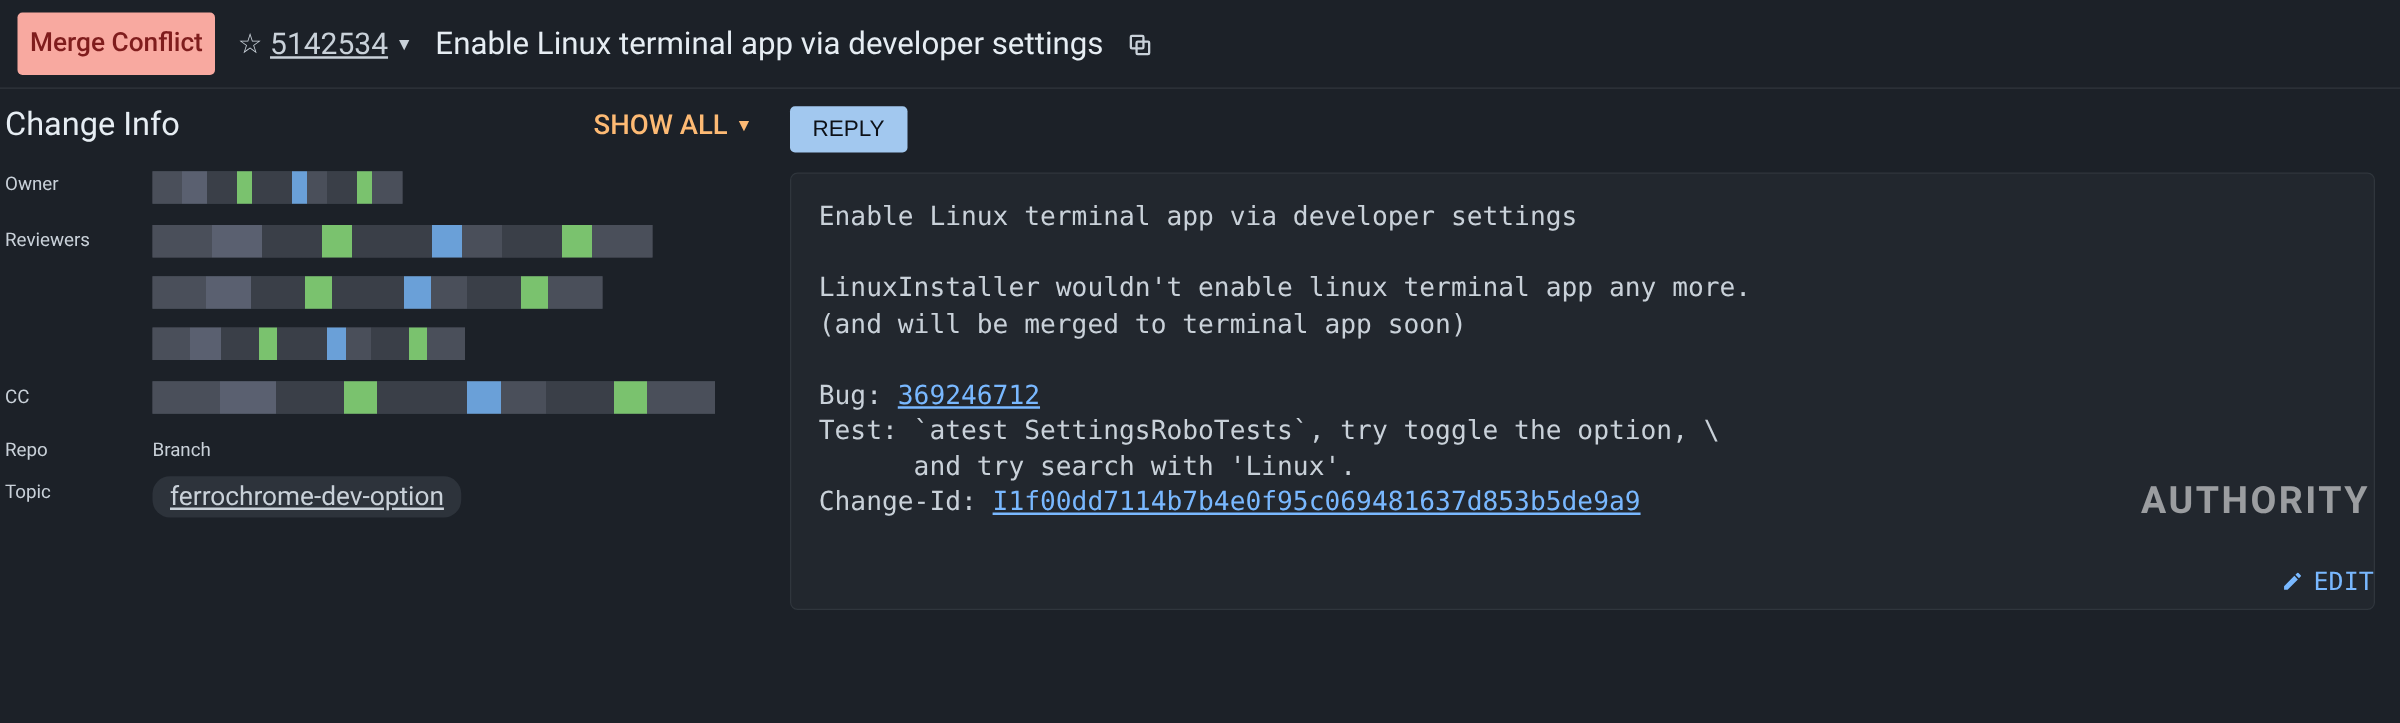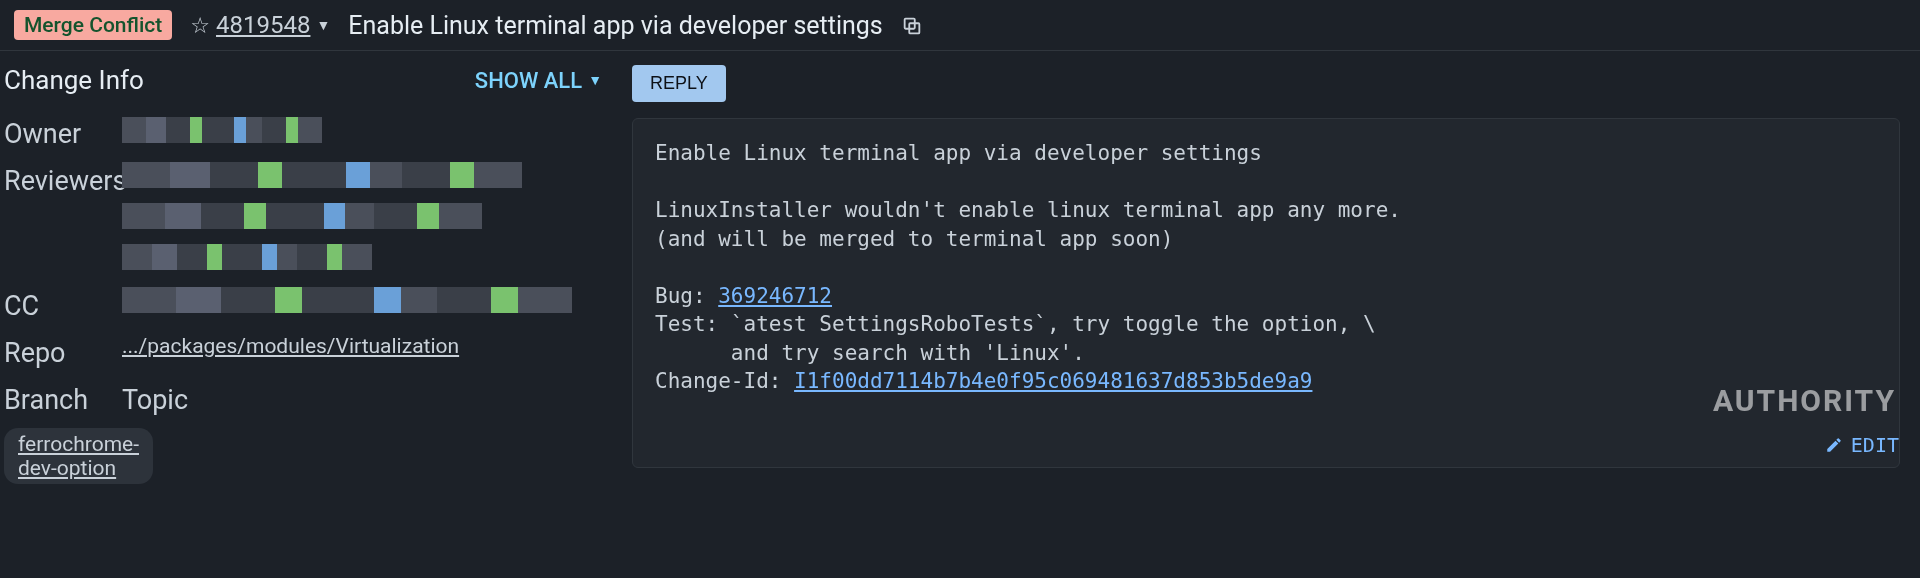--- a/index.html
+++ b/index.html
@@ -15,22 +15,22 @@
   }
   .header {
     display: flex;
     align-items: center;
     padding: 10px 14px;
     border-bottom: 1px solid #30363d;
     gap: 18px;
   }
   .badge-merge-conflict {
     background: #f8a9a0;
-    color: #14532d;
-    padding: 3px 10px;
+    color: #7f1d1d;
+    padding: 13px 10px;
     border-radius: 4px;
     font-size: 21px;
     font-weight: 500;
   }
   .change-id-group {
     display: flex;
     align-items: center;
     gap: 6px;
     font-size: 24px;
     color: #c9d1d9;
@@ -48,35 +48,35 @@
   .left-col { flex: 0 0 604px; }
   .left-header {
     display: flex;
     justify-content: space-between;
     align-items: center;
     margin-bottom: 20px;
     padding-right: 6px;
   }
   .section-title { font-size: 26px; color: #e6edf3; }
   .show-all {
-    color: #7dd3fc;
+    color: #fdba74;
     font-size: 22px;
     font-weight: 500;
     display: flex;
     align-items: center;
     gap: 6px;
     cursor: pointer;
   }
   .info-grid {
     display: grid;
     grid-template-columns: 118px 1fr;
     row-gap: 12px;
     align-items: start;
   }
-  .info-label { font-size: 27px; color: #c9d1d9; padding-top: 3px; }
+  .info-label { font-size: 15px; color: #c9d1d9; padding-top: 3px; }
   .pixelated {
     display: inline-block;
     background:
       linear-gradient(90deg, #4a4f5a 0 12%, #5a6070 12% 22%, #3a3f48 22% 34%, #7ac26e 34% 40%, #3a3f48 40% 56%, #6aa0d8 56% 62%, #4a4f5a 62% 70%, #3a3f48 70% 82%, #7ac26e 82% 88%, #4a4f5a 88% 100%),
       #3a3f48;
     filter: blur(0.6px);
     image-rendering: pixelated;
   }
   .px-owner { width: 200px; height: 26px; margin-top: 2px; }
   .px-rev1 { width: 400px; height: 26px; }
@@ -156,21 +156,21 @@
   }
   svg.icon { display: inline-block; vertical-align: middle; }
 </style>
 </head>
 <body>
 
 <div class="header">
   <span class="badge-merge-conflict">Merge Conflict</span>
   <span class="change-id-group">
     <span class="star-icon">☆</span>
-    <span class="change-number">4819548</span>
+    <span class="change-number">5142534</span>
     <span class="chevron">▼</span>
   </span>
   <span class="title">Enable Linux terminal app via developer settings</span>
   <span class="copy-icon">
     <svg class="icon" width="22" height="22" viewBox="0 0 24 24" fill="none" stroke="#c9d1d9" stroke-width="2">
       <rect x="9" y="9" width="11" height="11" rx="1"></rect>
       <rect x="4" y="4" width="11" height="11" rx="1"></rect>
     </svg>
   </span>
 </div>
@@ -192,21 +192,20 @@
       <div>
         <span class="pixelated px-rev1"></span><br>
         <span class="pixelated px-rev2"></span><br>
         <span class="pixelated px-rev3"></span>
       </div>
 
       <div class="info-label">CC</div>
       <div><span class="pixelated px-cc"></span></div>
 
       <div class="info-label">Repo</div>
-      <div><a class="link">.../packages/modules/Virtualization</a></div>
 
       <div class="info-label">Branch</div>
 
       <div class="info-label">Topic</div>
       <div>
         <span class="topic-chip">
           <a class="link">ferrochrome-dev-option</a>
         </span>
       </div>
     </div>

